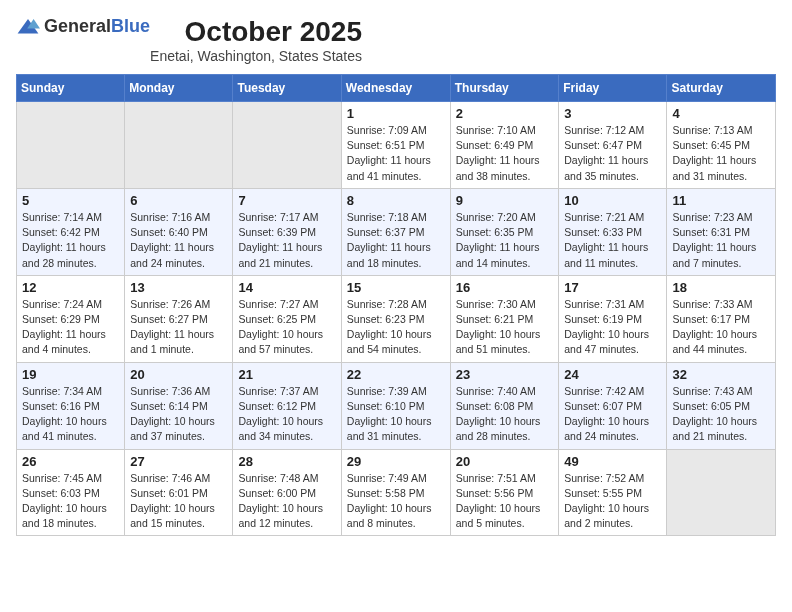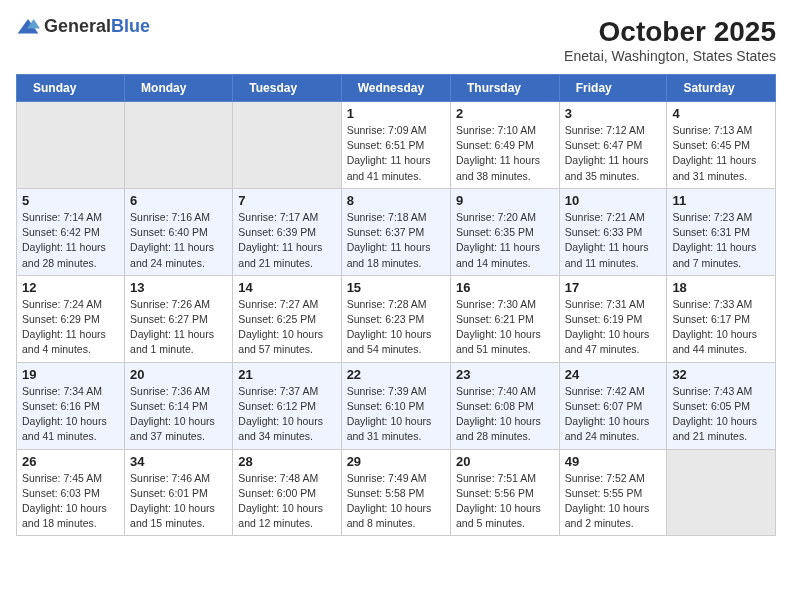--- a/index.html
+++ b/index.html
@@ -6,21 +6,20 @@
     body {
       font-family: Arial, sans-serif;
       background: #fff;
       width: 792px;
       min-height: 612px;
       padding: 16px;
     }
     .header {
       display: flex;
       align-items: flex-start;
-      justify-content: space-between;
       margin-bottom: 10px;
     }
     .logo {
       display: flex;
       align-items: center;
       gap: 4px;
     }
     .logo-icon {
       width: 24px;
       height: 20px;
@@ -38,21 +37,21 @@
       color: #444;
     }
     table {
       width: 100%;
       border-collapse: collapse;
       font-size: 11px;
     }
     thead tr th {
       background-color: #3a6bbf;
       color: #fff;
-      padding: 6px 16px;
+      padding: 6px 4px;
       text-align: left;
       font-size: 12px;
       font-weight: bold;
       border: 1px solid #5580cc;
     }
     tbody tr td {
       border: 1px solid #ccc;
       vertical-align: top;
       padding: 4px 5px;
       height: 80px;
@@ -221,21 +220,21 @@
           <div class="day-number">32</div>
           <div class="day-info">Sunrise: 7:43 AM<br>Sunset: 6:05 PM<br>Daylight: 10 hours and 21 minutes.</div>
         </td>
       </tr>
       <tr>
         <td>
           <div class="day-number">26</div>
           <div class="day-info">Sunrise: 7:45 AM<br>Sunset: 6:03 PM<br>Daylight: 10 hours and 18 minutes.</div>
         </td>
         <td>
-          <div class="day-number">34</div>
+          <div class="day-number">27</div>
           <div class="day-info">Sunrise: 7:46 AM<br>Sunset: 6:01 PM<br>Daylight: 10 hours and 15 minutes.</div>
         </td>
         <td>
           <div class="day-number">28</div>
           <div class="day-info">Sunrise: 7:48 AM<br>Sunset: 6:00 PM<br>Daylight: 10 hours and 12 minutes.</div>
         </td>
         <td>
           <div class="day-number">29</div>
           <div class="day-info">Sunrise: 7:49 AM<br>Sunset: 5:58 PM<br>Daylight: 10 hours and 8 minutes.</div>
         </td>

